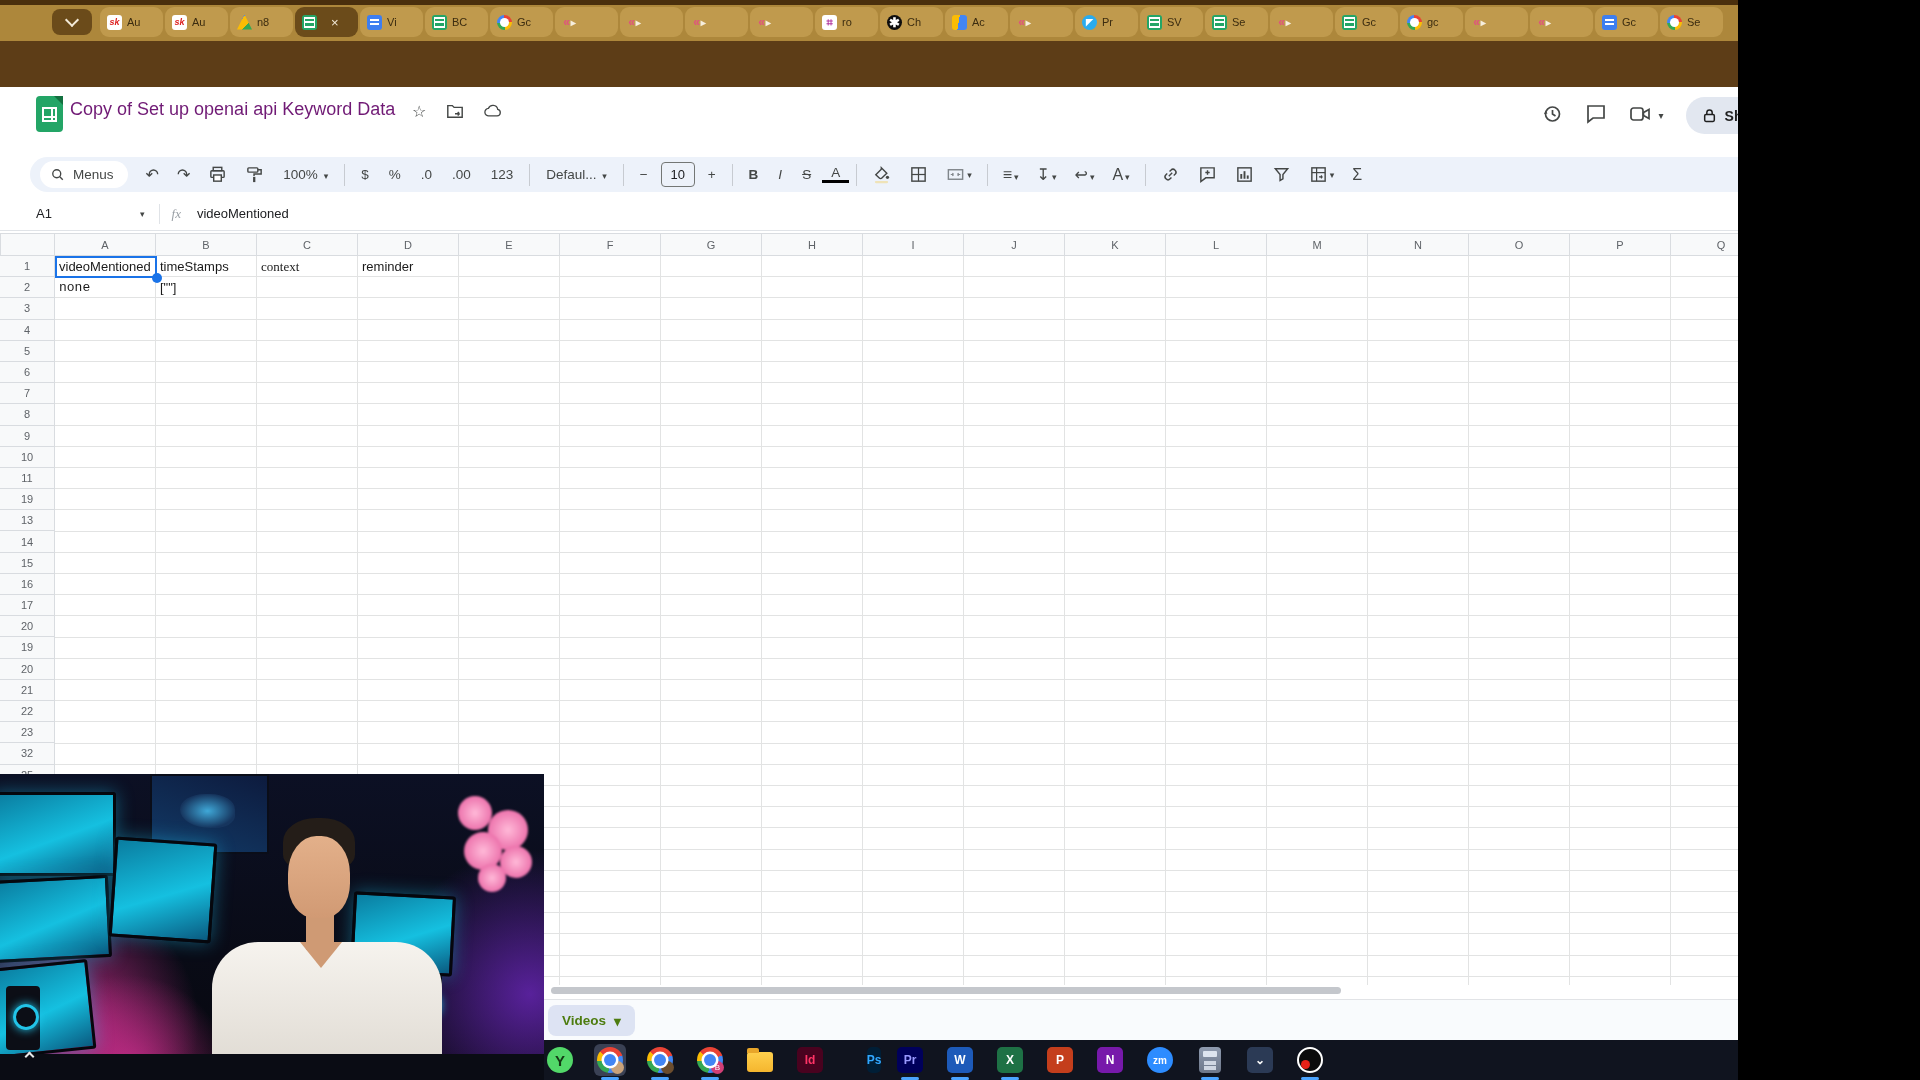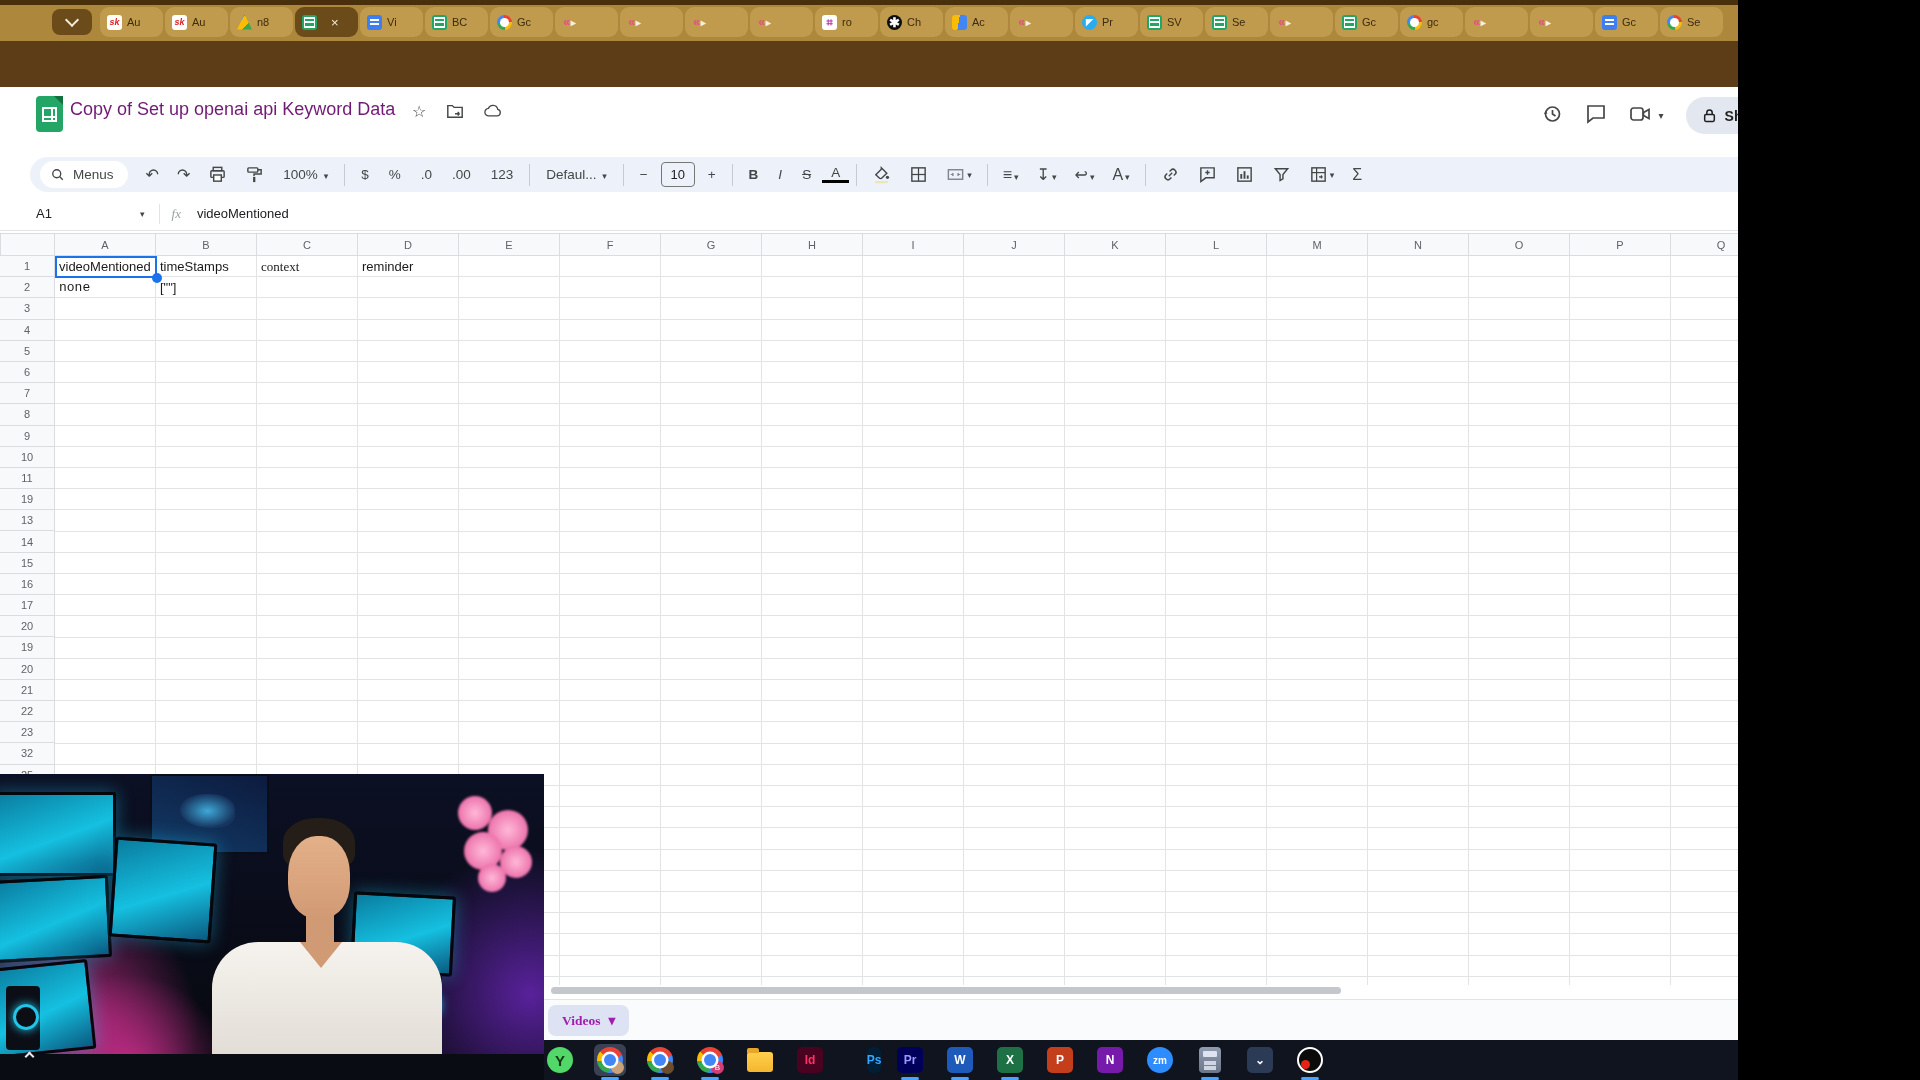--- a/index.html
+++ b/index.html
@@ -111,21 +111,21 @@
   .cellv{position:absolute;font-size:13px;color:#1a1a1a;padding:3px 4px 0 4px;white-space:nowrap;overflow:hidden;height:21.2px;box-sizing:border-box;}
   #sel-box{position:absolute;border:2px solid #1a73e8;box-sizing:border-box;background:transparent;}
   #sel-handle{position:absolute;width:10px;height:10px;border-radius:50%;background:#1a73e8;}
   
   #vscroll-track{left:1906px;top:146px;width:14px;height:853px;background:#f6f7f8;border-left:1px solid #e5e5e5;position:absolute;}
   #vscroll-thumb{left:3px;top:28px;width:8px;height:56px;background:#c1c4c9;border-radius:4px;position:absolute;}
   #hscroll-thumb{left:551px;top:900px;width:790px;height:7px;background:#c4c7cc;border-radius:4px;position:absolute;}
   
   #sheetbar{left:0;top:912px;width:1920px;height:41px;background:#f9fbfd;border-top:1px solid #e1e3e6;position:absolute;}
   #active-sheet-tab{left:548px;top:5px;height:31px;background:#dde3f3;border-radius:8px;display:flex;align-items:center;gap:8px;padding:0 14px;position:absolute;}
-  #active-sheet-tab span{font-size:13.5px;font-weight:bold;color:#a21caf;font-family:Liberation Serif, serif;}
+  #active-sheet-tab span{font-size:13.5px;font-weight:bold;color:#4d7c0f;}
   #sheet-tab-caret{font-size:9px;color:#3b4a9e;}
   #sheetbar-chevron{right:18px;top:14px;position:absolute;}
   #sheetbar-chevron .chev{border-color:#5f6368;transform:rotate(135deg);width:7px;height:7px;}
   
   #taskbar{left:0;top:1040px;width:1920px;height:40px;background:#10141f;position:absolute;}
   #task-icons{left:544px;top:4px;display:flex;gap:18px;position:absolute;}
   .ticon{width:32px;height:32px;position:relative;display:flex;align-items:center;justify-content:center;flex:none;}
   .ticon.activebg{background:#3a4154;border-radius:6px;}
   .trun::after{content:"";position:absolute;left:7px;bottom:-4px;width:18px;height:3px;background:#4aa3ff;border-radius:2px;}
   .appsq{width:26px;height:26px;border-radius:5px;display:flex;align-items:center;justify-content:center;font-size:12px;font-weight:bold;}

